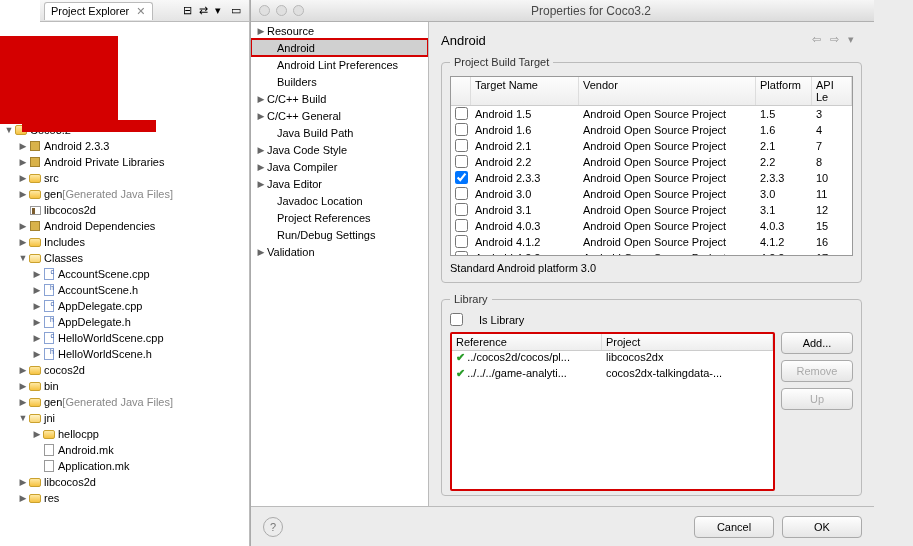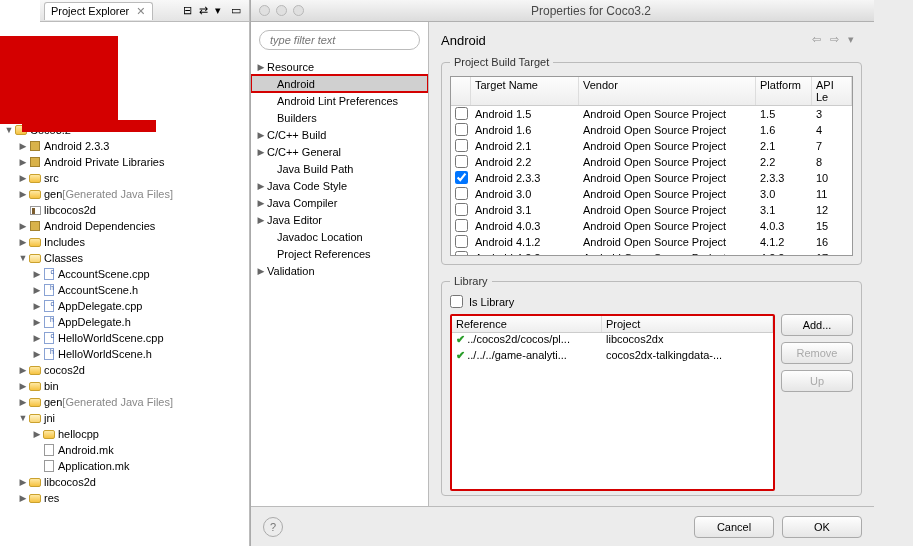--- a/index.html
+++ b/index.html
@@ -67,21 +67,21 @@
 .col-vendor { flex: 1; }
 .col-plat { width: 56px; }
 .col-api { width: 40px; }
 .tt-row { display: flex; height: 16px; align-items: center; }
 .tt-row div { padding: 0 4px; overflow: hidden; white-space: nowrap; }
 .tt-row input[type=checkbox] { margin: 0; }
 
 .std-label { margin-top: 6px; color: #000; }
 
 .lib-fieldset { flex: 1; min-height: 0; display: flex; flex-direction: column; padding-bottom: 4px; }
-.islib { display: flex; align-items: center; gap: 6px; margin-bottom: 6px; }
+.islib { display: flex; align-items: center; gap: 16px; margin-bottom: 6px; }
 .lib-content { display: flex; gap: 6px; flex: 1; min-height: 0; }
 .lib-table { flex: 1; background: #fff; border: 2px solid #d40000; border-radius: 2px; overflow: auto; }
 .lt-head { display: flex; background: linear-gradient(#fdfdfd,#eee); border-bottom: 1px solid #ccc; }
 .lt-head div { padding: 2px 4px; border-right: 1px solid #ddd; }
 .lcol-ref { width: 150px; }
 .lcol-proj { flex: 1; }
 .lt-row { display: flex; height: 16px; align-items: flex-start; }
 .lt-row div { padding: 0 4px; overflow: hidden; white-space: nowrap; text-overflow: ellipsis; }
 .green-check { color: #2a9d2a; font-weight: bold; margin-right: 2px; }
 .lib-btns { display: flex; flex-direction: column; gap: 6px; width: 72px; }
@@ -290,23 +290,20 @@
   <div class="titlebar">
     <div class="traffic">
       <div class="tl"></div>
       <div class="tl"></div>
       <div class="tl"></div>
     </div>
     <div class="title">Properties for Coco3.2</div>
   </div>
   <div class="dialog-body">
     <div class="left-pane">
-      <div class="filter-wrap">
-        <input class="filter-input" placeholder="type filter text" style="">
-      </div>
       <div class="cat-tree" id="cat-tree">
           <div class="cat-row">
             <span class="arrow arrow-char">▶</span>
             <span class="cat-label" style="padding-left:0px">Resource</span>
           </div>
           <div class="cat-row selected highlight-red">
             <span class="arrow arrow-char"></span>
             <span class="cat-label" style="padding-left:10px">Android</span>
           </div>
           <div class="cat-row">
@@ -341,20 +338,24 @@
             <span class="arrow arrow-char">▶</span>
             <span class="cat-label" style="padding-left:0px">Java Editor</span>
           </div>
           <div class="cat-row">
             <span class="arrow arrow-char"></span>
             <span class="cat-label" style="padding-left:10px">Javadoc Location</span>
           </div>
           <div class="cat-row">
             <span class="arrow arrow-char"></span>
             <span class="cat-label" style="padding-left:10px">Project References</span>
+          </div>
+          <div class="cat-row">
+            <span class="arrow arrow-char"></span>
+            <span class="cat-label" style="padding-left:10px">Run/Debug Settings</span>
           </div>
           <div class="cat-row">
             <span class="arrow arrow-char">▶</span>
             <span class="cat-label" style="padding-left:0px">Validation</span>
           </div>
         </div>
     </div>
     <div class="right-pane">
       <div class="rp-header">
         <div class="rp-title">Android</div>
@@ -441,20 +442,21 @@
               </div>
               <div class="tt-row">
                 <div class="col-check"><input type="checkbox" style=""></div>
                 <div class="col-name">Android 4.2.2</div>
                 <div class="col-vendor">Android Open Source Project</div>
                 <div class="col-plat">4.2.2</div>
                 <div class="col-api">17</div>
               </div>
             </div>
         </div>
+        <div class="std-label">Standard Android platform 3.0</div>
       </fieldset>
 
       <fieldset class="lib-fieldset">
         <legend>Library</legend>
         <div class="islib">
           <input type="checkbox" style="">
           <span>Is Library</span>
         </div>
         <div class="lib-content">
           <div class="lib-table">

